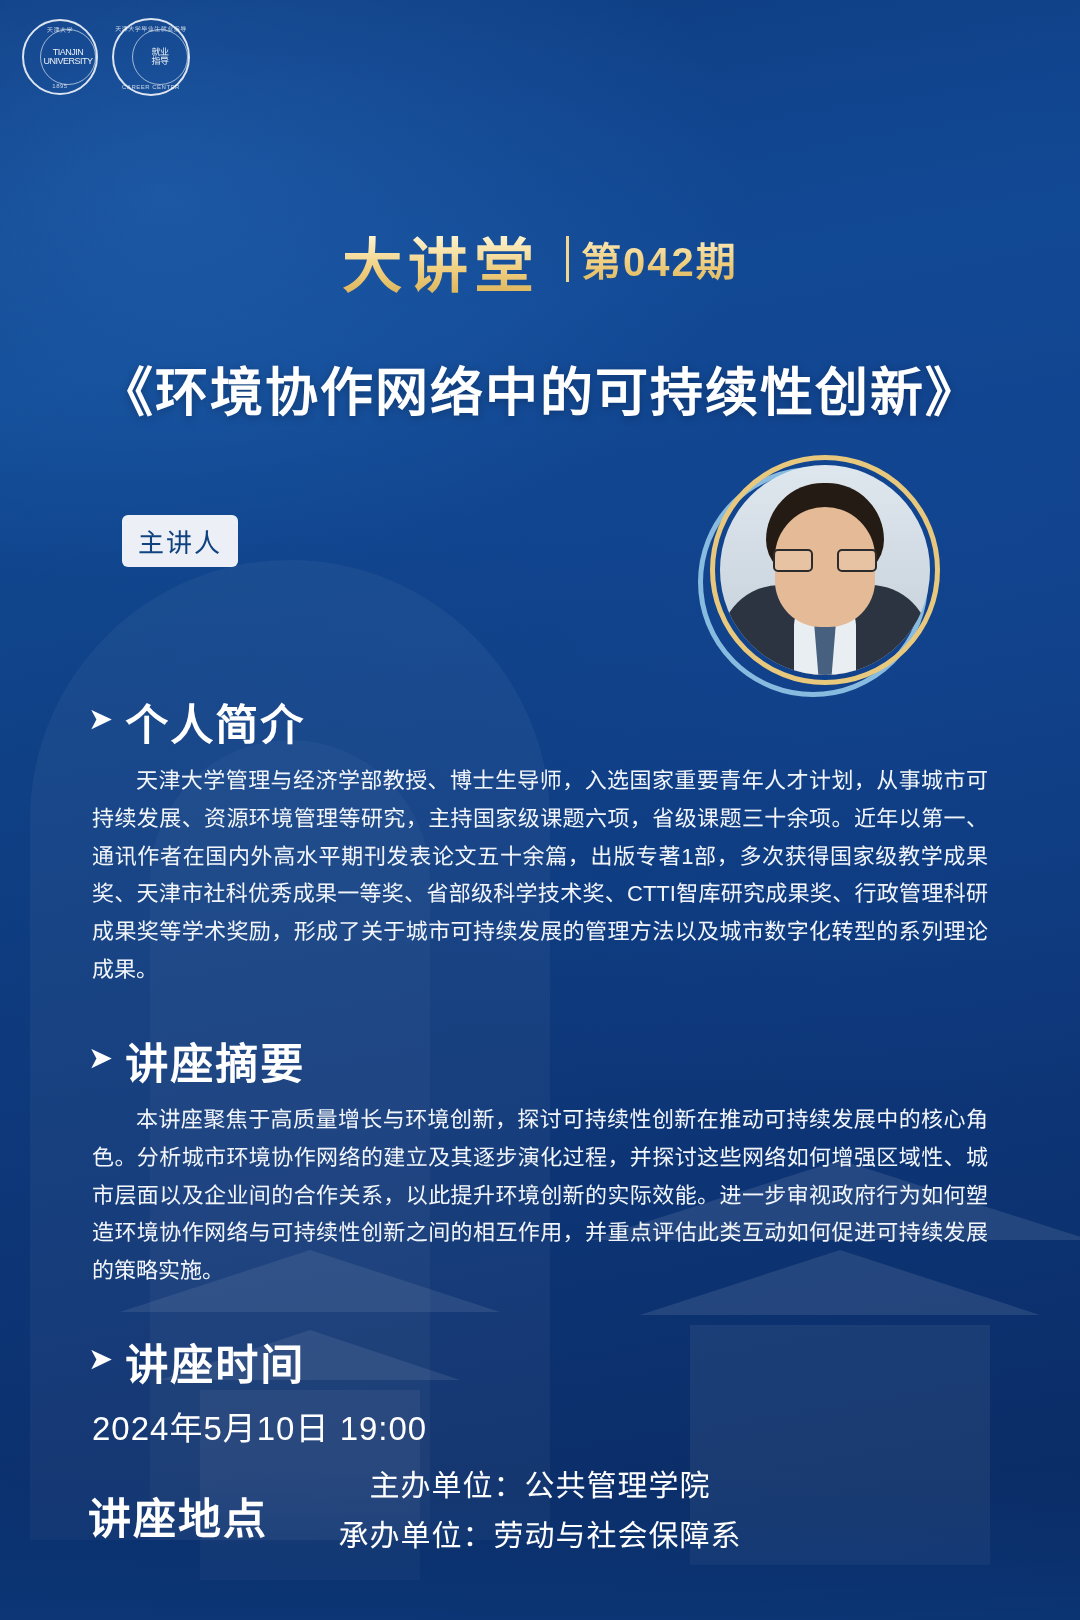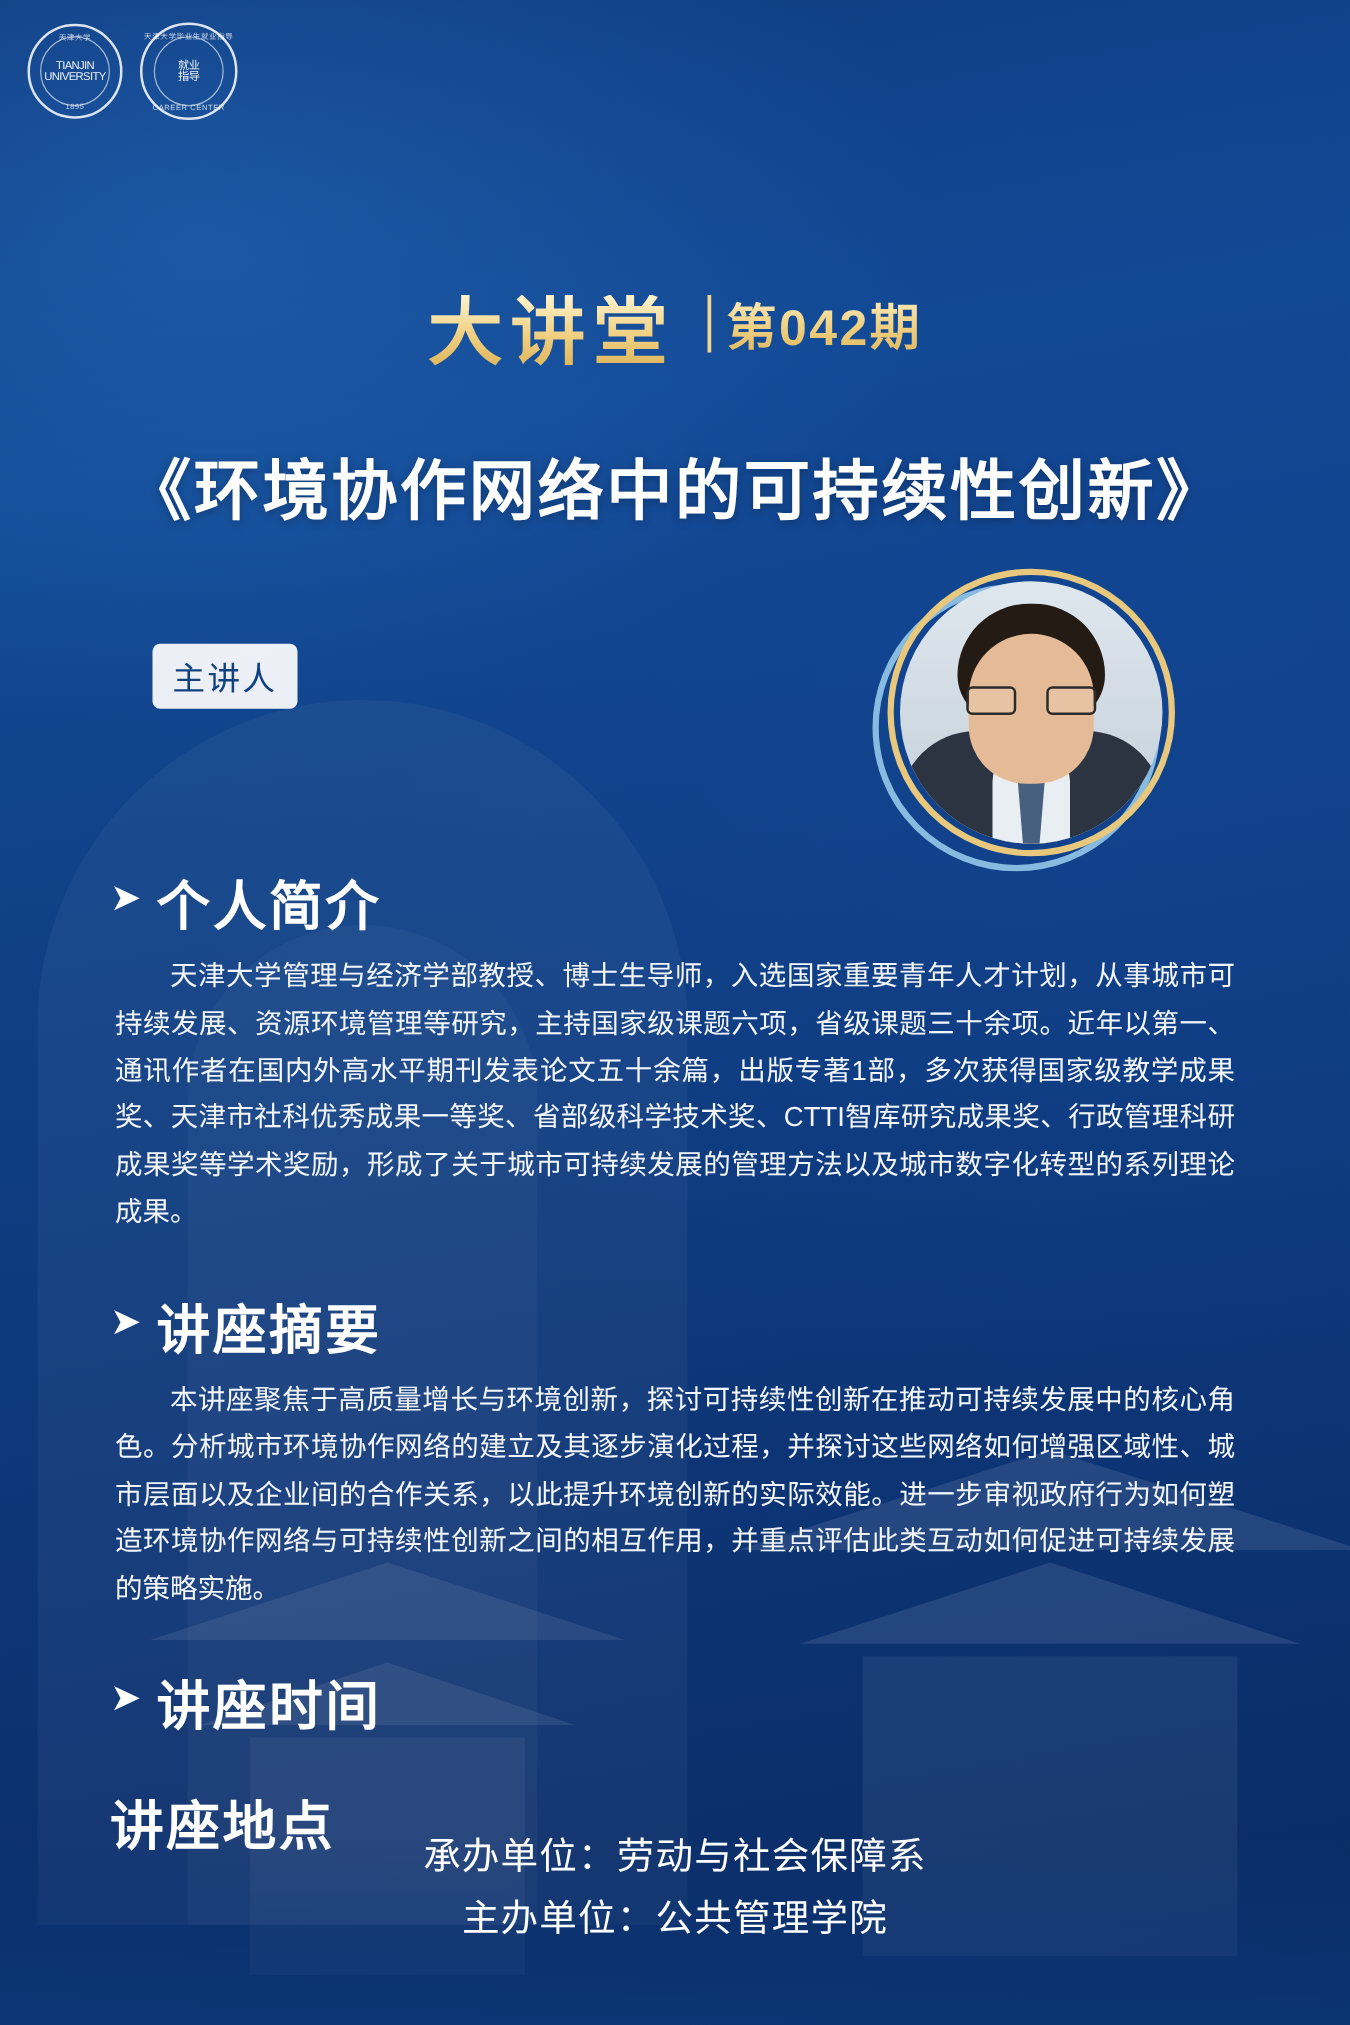--- a/index.html
+++ b/index.html
@@ -110,21 +110,21 @@
     display: flex;
     align-items: center;
     gap: 14px;
     z-index: 5;
   }
   .logo-seal {
     width: 76px; height: 76px;
     border-radius: 50%;
     border: 2px solid rgba(255,255,255,0.85);
     position: relative;
-    display: flex; align-items: center; justify-content: center;
+    display: flex; align-items: center; justify-content: flex-end;
     box-sizing: border-box;
   }
   .logo-seal .inner {
     width: 54px; height: 54px;
     border-radius: 50%;
     border: 1px solid rgba(255,255,255,0.6);
     display: flex; align-items: center; justify-content: center;
     font-size: 9px;
     line-height: 1.05;
     text-align: center;
@@ -460,30 +460,31 @@
         <span class="label">讲座摘要</span>
       </div>
       <div class="sec-body">本讲座聚焦于高质量增长与环境创新，探讨可持续性创新在推动可持续发展中的核心角色。分析城市环境协作网络的建立及其逐步演化过程，并探讨这些网络如何增强区域性、城市层面以及企业间的合作关系，以此提升环境创新的实际效能。进一步审视政府行为如何塑造环境协作网络与可持续性创新之间的相互作用，并重点评估此类互动如何促进可持续发展的策略实施。</div>
     </div>
 
     <div class="sec-block tight">
       <div class="sec-head">
         <span class="arrow">➤</span>
         <span class="label">讲座时间</span>
       </div>
+      <div class="sec-value">2024年5月10日 19:00</div>
     </div>
 
     <div class="sec-block tight">
       <div class="sec-head">
 
         <span class="label">讲座地点</span>
       </div>
 
     </div>
 
   </div>
 
   <div class="footer">
+    <div>主办单位：公共管理学院</div>
     <div>承办单位：劳动与社会保障系</div>
-    <div>主办单位：公共管理学院</div>
   </div>
 
 </div>
 
 </body></html>

